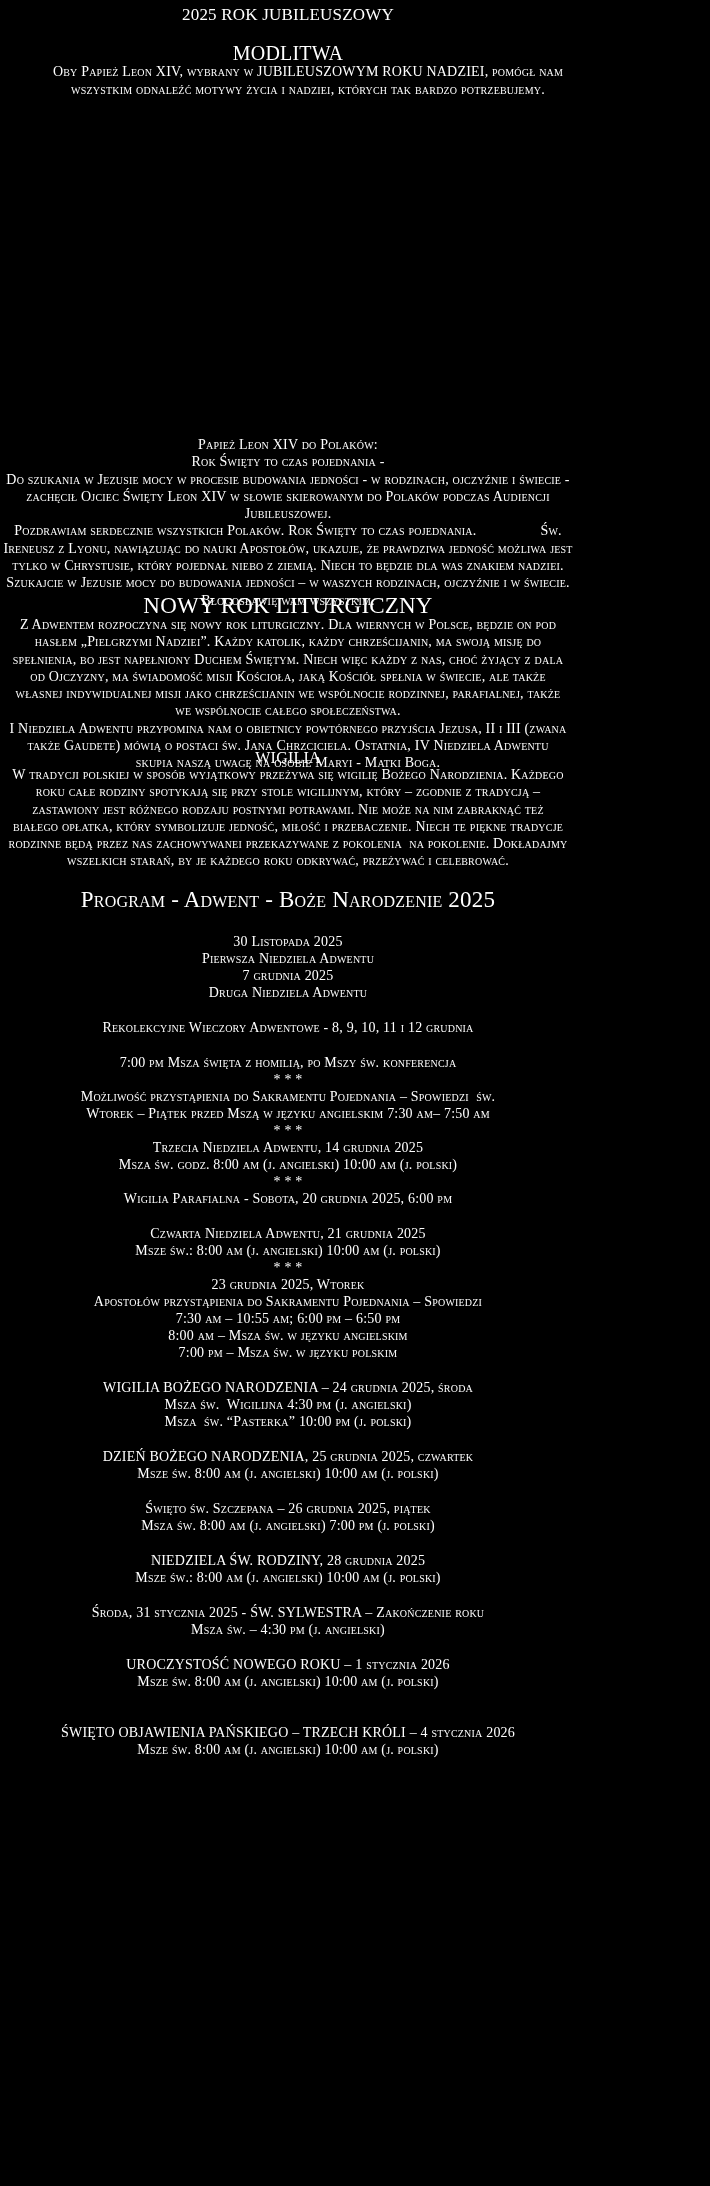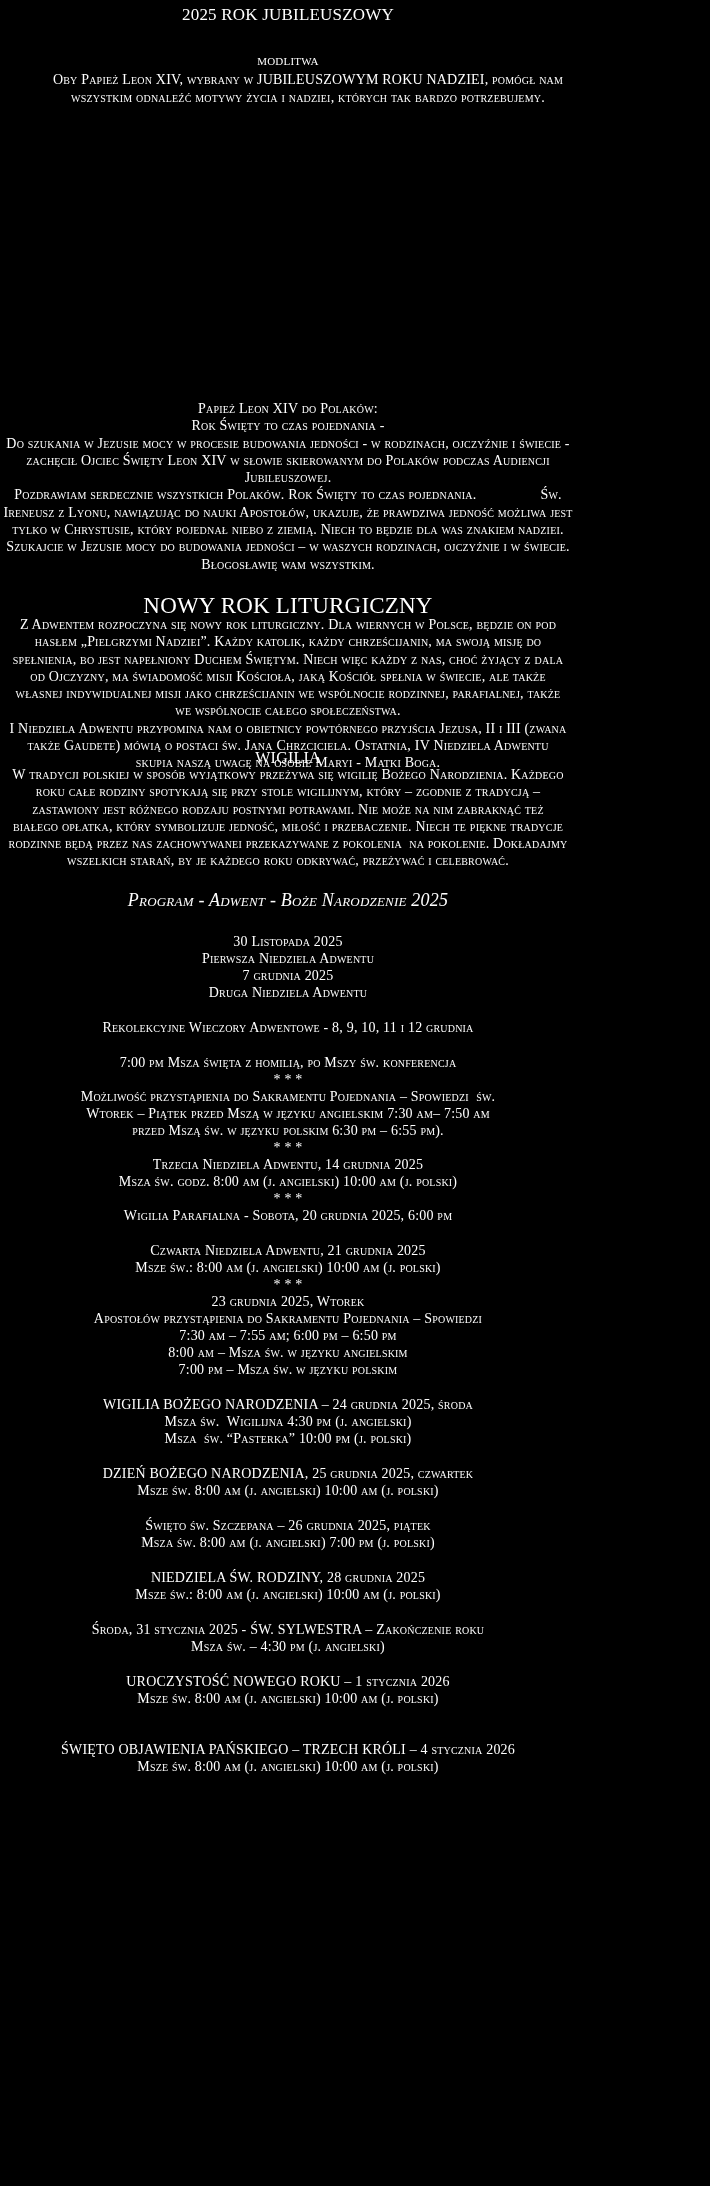--- a/index.html
+++ b/index.html
@@ -19,33 +19,33 @@
     text-align: center;
     letter-spacing: 0.2px;
   }
   .section {
     position: absolute;
     left: 0;
     width: 576px;
     box-sizing: border-box;
   }
   #sec-top      { top: 5px; }
-  #sec-papiez   { top: 400px; }
+  #sec-papiez   { top: 436px; }
   #sec-nowyrok  { top: 596px; }
   #sec-wigilia  { top: 750px; }
   #sec-program  { top: 889px; }
 
   .h1 {
     font-size: 17px;
     line-height: 20px;
   }
   .h2 {
-    font-size: 11px;
+    font-size: 20px;
     line-height: 16px;
-    margin-top: 28px;
+    margin-top: 20px;
   }
   .body-par {
     font-size: 14px;
     line-height: 17.5px;
     padding: 0 8px;
     margin: 0;
   }
   .modlitwa-text { margin-top: 2px; margin-left: 40px; }
 
   .pline, .ppara {
@@ -64,24 +64,23 @@
     line-height: 16px;
   }
   .flow-par {
     font-size: 14px;
     line-height: 17.3px;
     padding: 0 8px;
     margin: 0;
   }
 
   .program-title {
-    font-size: 18px;
+    font-size: 23px;
     line-height: 22px;
     margin-bottom: 22px;
-    font-style: italic;
   }
   .program-block {
     margin-top: 18px;
   }
   .program-block:first-child { margin-top: 0; }
   .program-block:last-child  { margin-top: 34px; }
   .program-block .line {
     font-size: 14px;
     line-height: 17px;
     padding: 0 4px;
@@ -124,34 +123,33 @@
         <div class="line">Druga Niedziela Adwentu</div>
       </div>
       <div class="program-block">
         <div class="line">Rekolekcyjne Wieczory Adwentowe - 8, 9, 10, 11 i 12 grudnia</div>
       </div>
       <div class="program-block">
         <div class="line">7:00 pm Msza święta z homilią, po Mszy św. konferencja</div>
         <div class="line">* * *</div>
         <div class="line">Możliwość przystąpienia do Sakramentu Pojednania – Spowiedzi &nbsp;św.</div>
         <div class="line">Wtorek – Piątek przed Mszą w języku angielskim 7:30 am– 7:50 am</div>
-        <div class="line">przed Mszą św. w języku polskim 6:30 pm – 6:55 pm).</div>
         <div class="line">* * *</div>
         <div class="line">Trzecia Niedziela Adwentu, 14 grudnia 2025</div>
         <div class="line">Msza św. godz. 8:00 am (j. angielski) 10:00 am (j. polski)</div>
         <div class="line">* * *</div>
         <div class="line">Wigilia Parafialna - Sobota, 20 grudnia 2025, 6:00 pm</div>
       </div>
       <div class="program-block">
         <div class="line">Czwarta Niedziela Adwentu, 21 grudnia 2025</div>
         <div class="line">Msze św.: 8:00 am (j. angielski) 10:00 am (j. polski)</div>
         <div class="line">* * *</div>
         <div class="line">23 grudnia 2025, Wtorek</div>
         <div class="line">Apostołów przystąpienia do Sakramentu Pojednania – Spowiedzi</div>
-        <div class="line">7:30 am – 7:55 am; 6:00 pm – 6:50 pm</div>
+        <div class="line">7:30 am – 10:55 am; 6:00 pm – 6:50 pm</div>
         <div class="line">8:00 am – Msza św. w języku angielskim</div>
         <div class="line">7:00 pm – Msza św. w języku polskim</div>
       </div>
       <div class="program-block">
         <div class="line">WIGILIA BOŻEGO NARODZENIA – 24 grudnia 2025, środa</div>
         <div class="line">Msza św. &nbsp;Wigilijna 4:30 pm (j. angielski)</div>
         <div class="line">Msza &nbsp;św. “Pasterka” 10:00 pm (j. polski)</div>
       </div>
       <div class="program-block">
         <div class="line">DZIEŃ BOŻEGO NARODZENIA, 25 grudnia 2025, czwartek</div>

